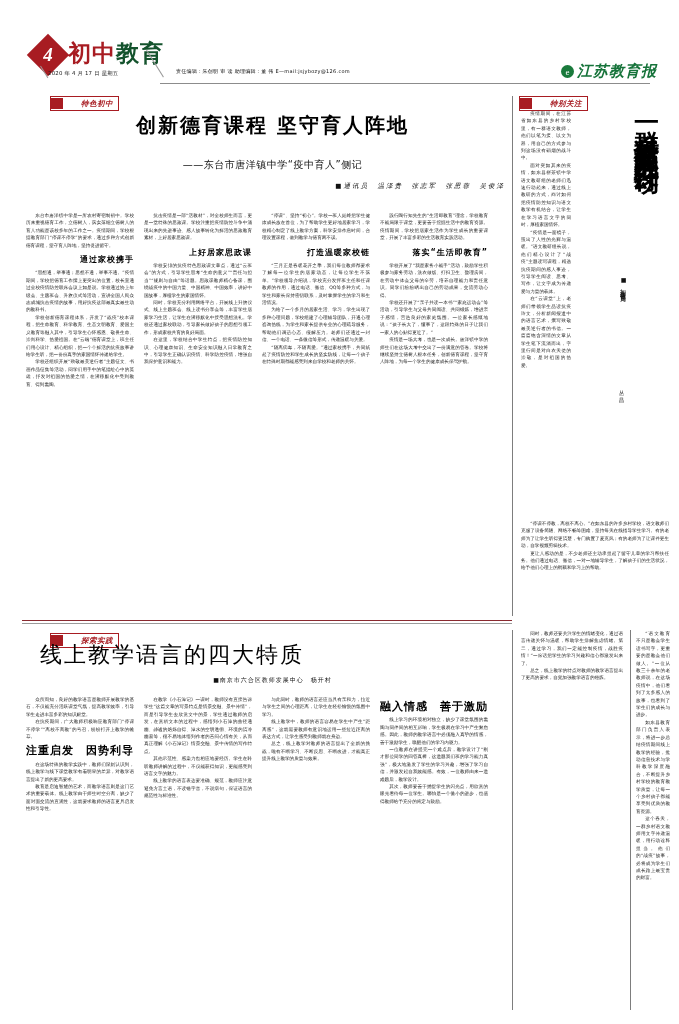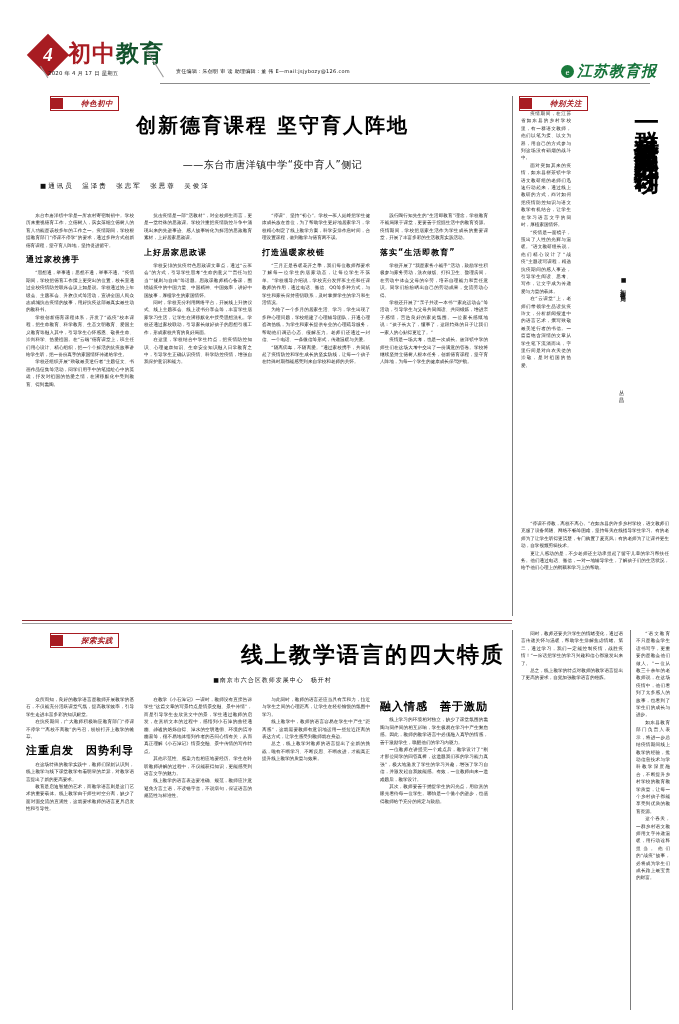--- a/index.html
+++ b/index.html
@@ -85,45 +85,45 @@
   .headline{
     position:absolute;left:40px;top:112px;width:465px;text-align:center;
     font-family:"DejaVu Sans",sans-serif;
     font-size:20px;font-weight:bold;color:#000;letter-spacing:2px;
   }
   .subhead{
     position:absolute;left:40px;top:158px;width:465px;text-align:center;
     font-size:10px;color:#111;letter-spacing:.5px;
   }
   .byline{
-    position:absolute;left:40px;top:182px;width:465px;text-align:left;
-    font-size:6.5px;color:#111;letter-spacing:2px;
+    position:absolute;left:40px;top:182px;width:465px;text-align:right;
+    font-size:6.5px;color:#111;letter-spacing:2px;font-style:italic;
   }
 
   .headline2{
-    position:absolute;left:40px;top:640px;width:465px;text-align:right;
+    position:absolute;left:40px;top:640px;width:465px;text-align:left;
     font-family:"DejaVu Serif","Liberation Serif",serif;
-    font-size:22px;font-weight:bold;color:#000;letter-spacing:2px;
+    font-size:22px;font-weight:normal;color:#000;letter-spacing:2px;
   }
   .byline2{
     position:absolute;left:40px;top:676px;width:465px;text-align:center;
     font-size:6px;color:#111;letter-spacing:1px;
   }
 
   
   .col{
     position:absolute;
     font-family:"DejaVu Sans","Liberation Sans",sans-serif;
     font-size:4.6px;line-height:7.4px;color:#1a1a1a;
     text-align:justify;text-justify:inter-character;
     word-break:break-all;overflow:hidden;
   }
   .col p{margin:0 0 0 0;text-indent:9.2px;}
   .col h4{
-    margin:7px 0 6px 0;text-align:left;font-size:8px;
+    margin:7px 0 6px 0;text-align:right;font-size:8px;
     font-weight:bold;letter-spacing:1px;text-indent:0;
     font-family:"DejaVu Sans",sans-serif;color:#000;
   }
   .col h4.serif{font-family:"DejaVu Serif","Liberation Serif",serif;font-size:11px;}
 
   
   .vtitle{
     position:absolute;right:16px;top:108px;
     writing-mode:vertical-rl;text-orientation:upright;
     font-family:"DejaVu Serif","Liberation Serif",serif;

